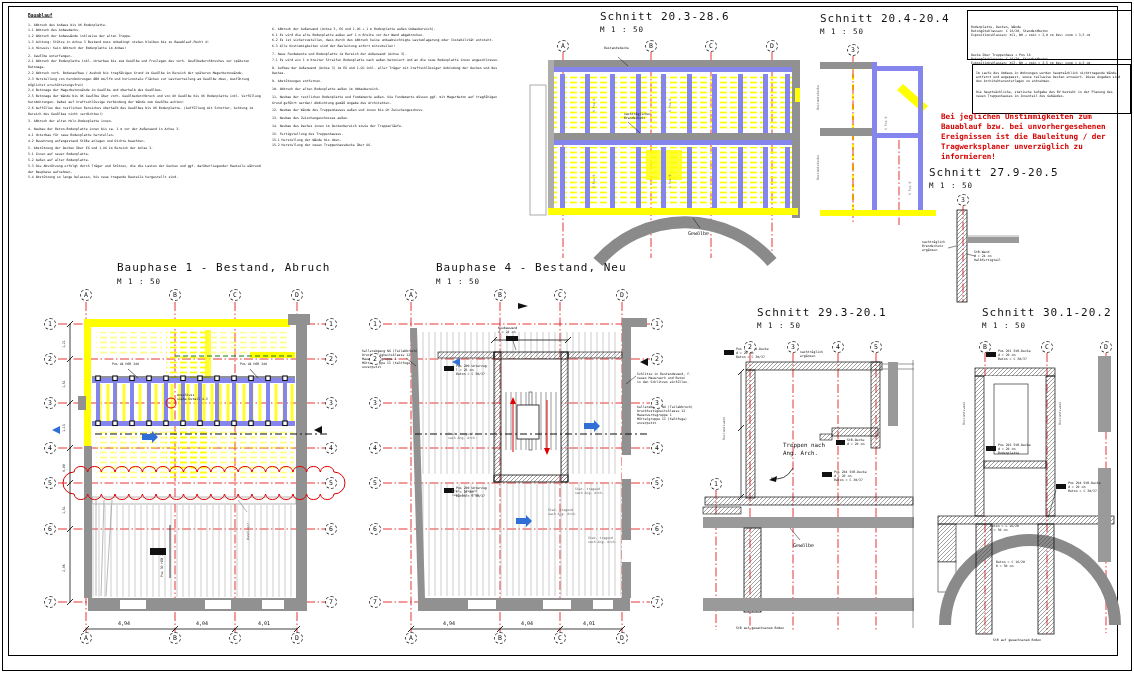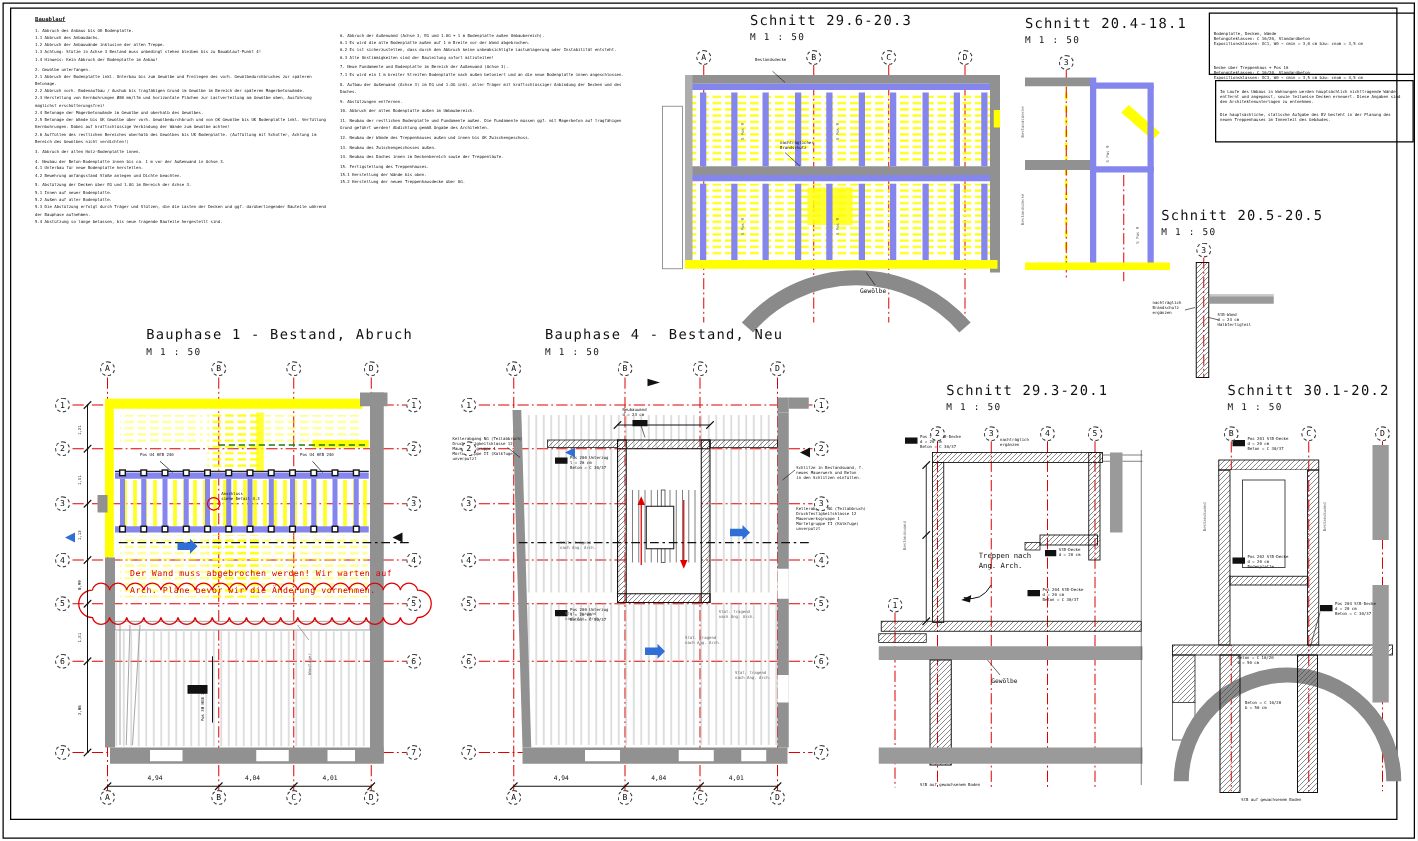--- a/index.html
+++ b/index.html
@@ -469,38 +469,37 @@
       </div>
     </div>
 
     <div class="abs infobox" style="left:972px;top:64px;width:151px;height:44px;">
       <div class="micro" style="width:290px;">
         <p style="margin:0 0 6px 0;">Im Laufe des Umbaus in Wohnungen werden hauptsächlich nichttragende Wände entfernt und angepasst, sowie teilweise Decken erneuert. Diese Angaben sind den Architektenunterlagen zu entnehmen.</p>
         <p style="margin:0;">Die hauptsächliche, statische Aufgabe des BV besteht in der Planung des neuen Treppenhauses im Innenteil des Gebäudes.</p>
       </div>
     </div>
 
-
-    <div class="abs vtitle" style="left:600px;top:10px;">Schnitt 29.6-20.3</div>
+    <div class="abs warning" style="left:941px;top:112px;">Bei jeglichen Unstimmigkeiten zum Bauablauf bzw. bei unvorhergesehenen Ereignissen ist die Bauleitung / der Tragwerksplaner unverzüglich zu informieren!</div>
+
+    <div class="abs vtitle" style="left:600px;top:10px;">Schnitt 20.3-28.6</div>
     <div class="abs vscale" style="left:600px;top:25px;">M 1 : 50</div>
-    <div class="abs vtitle" style="left:820px;top:12px;">Schnitt 20.4-18.1</div>
+    <div class="abs vtitle" style="left:820px;top:12px;">Schnitt 20.4-20.4</div>
     <div class="abs vscale" style="left:820px;top:27px;">M 1 : 50</div>
-    <div class="abs vtitle" style="left:929px;top:166px;">Schnitt 20.5-20.5</div>
+    <div class="abs vtitle" style="left:929px;top:166px;">Schnitt 27.9-20.5</div>
     <div class="abs vscale" style="left:929px;top:181px;">M 1 : 50</div>
     <div class="abs vtitle" style="left:117px;top:261px;">Bauphase 1 - Bestand, Abruch</div>
     <div class="abs vscale" style="left:117px;top:277px;">M 1 : 50</div>
     <div class="abs vtitle" style="left:436px;top:261px;">Bauphase 4 - Bestand, Neu</div>
     <div class="abs vscale" style="left:436px;top:277px;">M 1 : 50</div>
     <div class="abs vtitle" style="left:757px;top:306px;">Schnitt 29.3-20.1</div>
     <div class="abs vscale" style="left:757px;top:321px;">M 1 : 50</div>
     <div class="abs vtitle" style="left:982px;top:306px;">Schnitt 30.1-20.2</div>
     <div class="abs vscale" style="left:982px;top:321px;">M 1 : 50</div>
 
-    <div class="abs rednote" style="left:104px;top:453px;">Der Wand muss abgebrochen werden! Wir warten auf
-Arch. Pläne bevor wir die Änderung vornehmen.</div>
     <div class="abs micro" style="left:112px;top:362px;">Pos U4  HEB 240</div>
     <div class="abs micro" style="left:240px;top:362px;">Pos U4  HEB 240</div>
     <div class="abs micro" style="left:177px;top:393px;">Anschluss
 siehe Detail 4.3</div>
     <div class="abs micro gray rot" style="left:246px;top:540px;">Wandlager</div>
     <div class="abs micro rot" style="left:160px;top:577px;">Pos 30  HEB 240</div>
     <div class="abs dim" style="left:118px;top:620px;">4,94</div>
     <div class="abs dim" style="left:196px;top:620px;">4,04</div>
     <div class="abs dim" style="left:258px;top:620px;">4,01</div>
     <div class="abs micro rot" style="left:62px;top:348px;">1,21</div>

